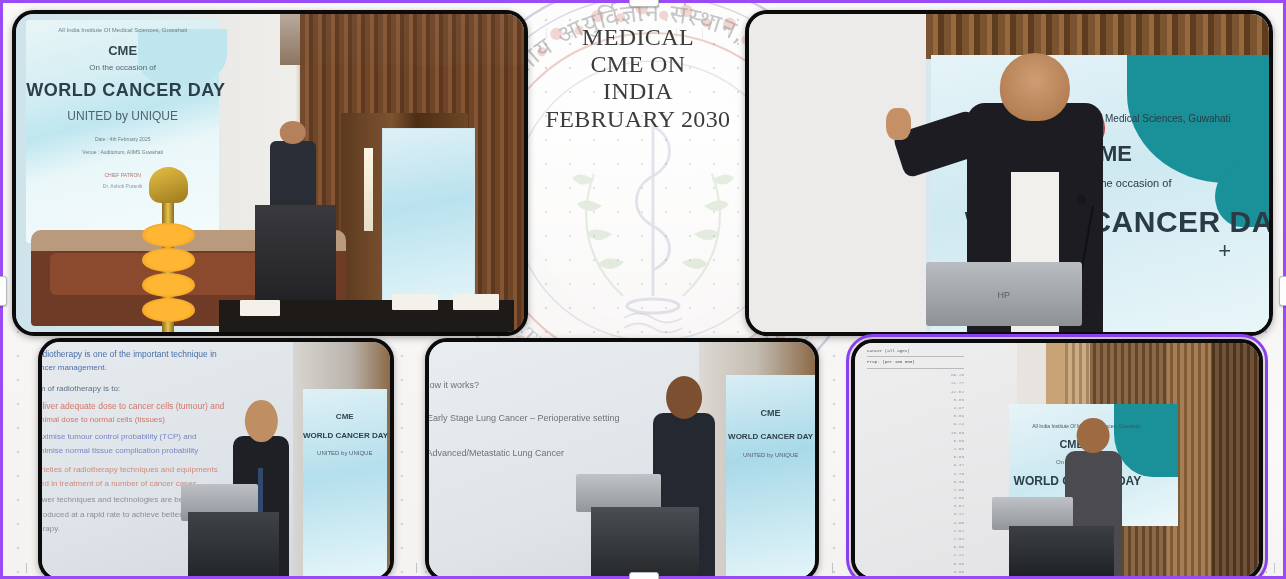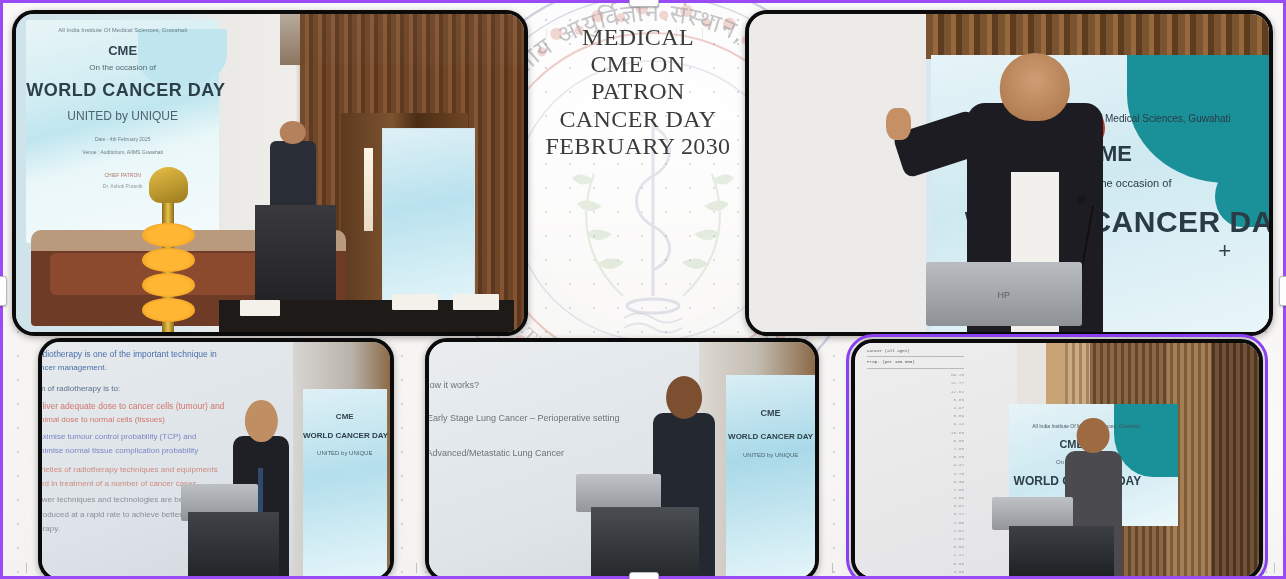--- a/index.html
+++ b/index.html
@@ -667,22 +667,21 @@
         <div class="p-head"></div>
       </div>
       <div class="laptop"></div>
       <div class="podium"></div>
     </div>
   </div>
 
   <div id="headline" style="color: rgb(60, 60, 60);">
       <span class="ln">MEDICAL</span>
       <span class="ln">CME  ON</span>
-      <span class="ln">PATRON</span>
-      <span class="ln">CANCER DAY</span>
+      <span class="ln">INDIA</span>
       <span class="ln">FEBRUARY 2030</span>
     </div>
 
   <div class="sel-frame" style="border-color: rgb(154, 75, 245);"></div>
   <div class="handle h-top"></div>
   <div class="handle h-bot"></div>
   <div class="handle h-left"></div>
   <div class="handle h-right"></div>
 
 </div>

